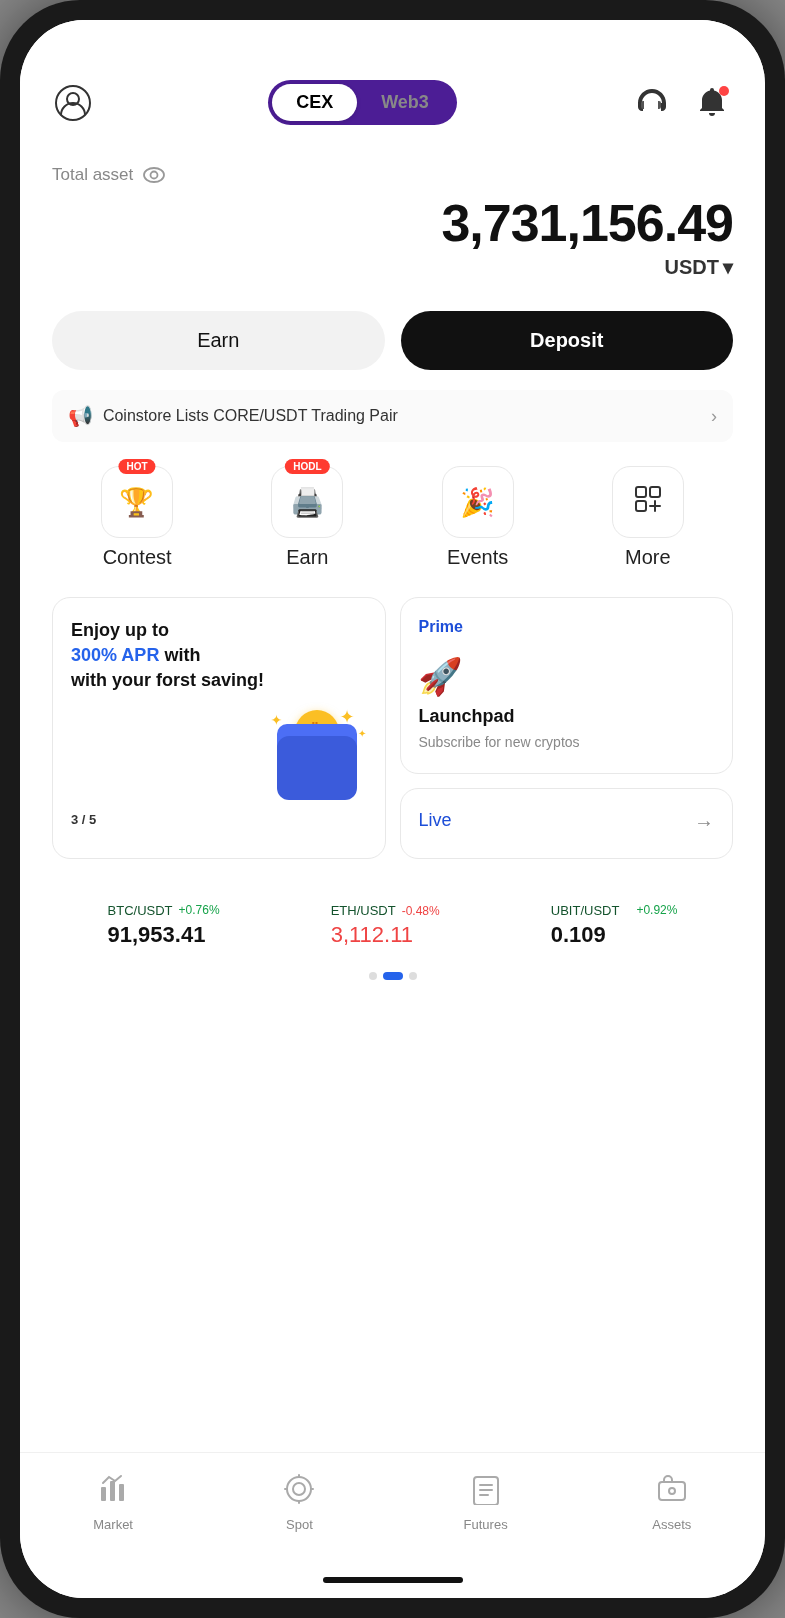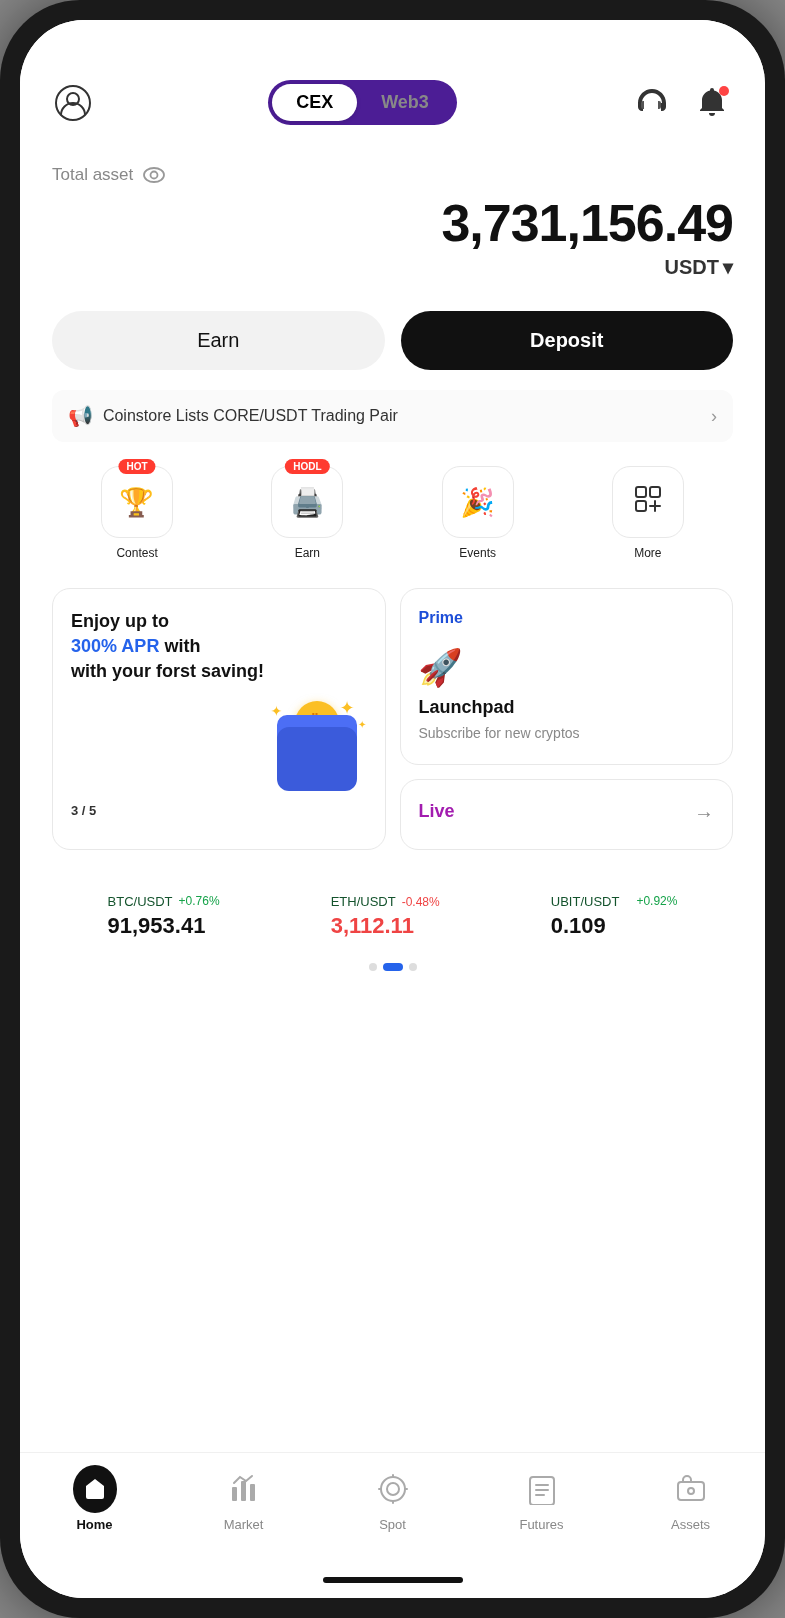--- a/index.html
+++ b/index.html
@@ -214,21 +214,21 @@
       transform: translateX(-50%);
       padding: 2px 8px;
       border-radius: 8px;
       font-size: 10px;
       font-weight: 700;
       color: #fff;
     }
     .badge-hot { background: #ff3b30; }
     .badge-hodl { background: #ff3b30; }
     .quick-action-label {
-      font-size: 12px;
+      font-size: 20px;
       color: #222;
       font-weight: 500;
     }
     
     .feature-cards {
       display: grid;
       grid-template-columns: 1fr 1fr;
       grid-template-rows: auto auto;
       gap: 14px;
       margin-bottom: 28px;
@@ -294,22 +294,22 @@
       flex-direction: column;
     }
     .card-live-header {
       display: flex;
       justify-content: space-between;
       align-items: center;
       margin-bottom: 6px;
     }
     .card-live-title {
       font-size: 18px;
-      font-weight: 700;
-      color: #a21caf;
+      font-weight: 400;
+      color: #1d4ed8;
     }
     .card-live-sub {
       font-size: 14px;
       color: #888;
       line-height: 1.4;
     }
     
     .ticker-bar {
       display: flex;
       justify-content: space-around;
@@ -327,21 +327,21 @@
     }
     .ticker-change-pos { color: #16a34a; font-size: 12px; }
     .ticker-change-neg { color: #ef4444; font-size: 12px; }
     .ticker-price {
       font-size: 22px;
       font-weight: 600;
       color: #111;
     }
     .ticker-price-neg {
       font-size: 22px;
-      font-weight: 700;
+      font-weight: 400;
       color: #ef4444;
     }
     .pagination-dots {
       display: flex;
       justify-content: center;
       gap: 6px;
       margin-bottom: 8px;
     }
     .dot { width: 8px; height: 8px; border-radius: 50%; background: #ddd; }
     .dot.active { background: #2563eb; width: 20px; border-radius: 4px; }
@@ -632,31 +632,20 @@
         <div class="dot"></div>
         <div class="dot active"></div>
         <div class="dot"></div>
       </div>
 
     </div>
 
     <div class="bottom-nav">
       <div class="nav-item">
         <div class="nav-icon">
-          <div class="nav-icon-home">
-            <svg width="24" height="24" viewBox="0 0 24 24" fill="white">
-              <path d="M3 9l9-7 9 7v11a2 2 0 01-2 2H5a2 2 0 01-2-2z"></path>
-              <polyline points="9,22 9,12 15,12 15,22" stroke="white" fill="none" stroke-width="1"></polyline>
-            </svg>
-          </div>
-        </div>
-        <span class="nav-label-active">Home</span>
-      </div>
-      <div class="nav-item">
-        <div class="nav-icon">
           <svg width="32" height="32" viewBox="0 0 32 32" fill="none">
             <rect x="4" y="14" width="5" height="14" rx="1" fill="#aaa"></rect>
             <rect x="13" y="8" width="5" height="20" rx="1" fill="#aaa"></rect>
             <rect x="22" y="11" width="5" height="17" rx="1" fill="#aaa"></rect>
             <path d="M6 10l6-6 6 4 6-5" stroke="#aaa" stroke-width="2" stroke-linecap="round"></path>
           </svg>
         </div>
         <span class="nav-label">Market</span>
       </div>
       <div class="nav-item">

